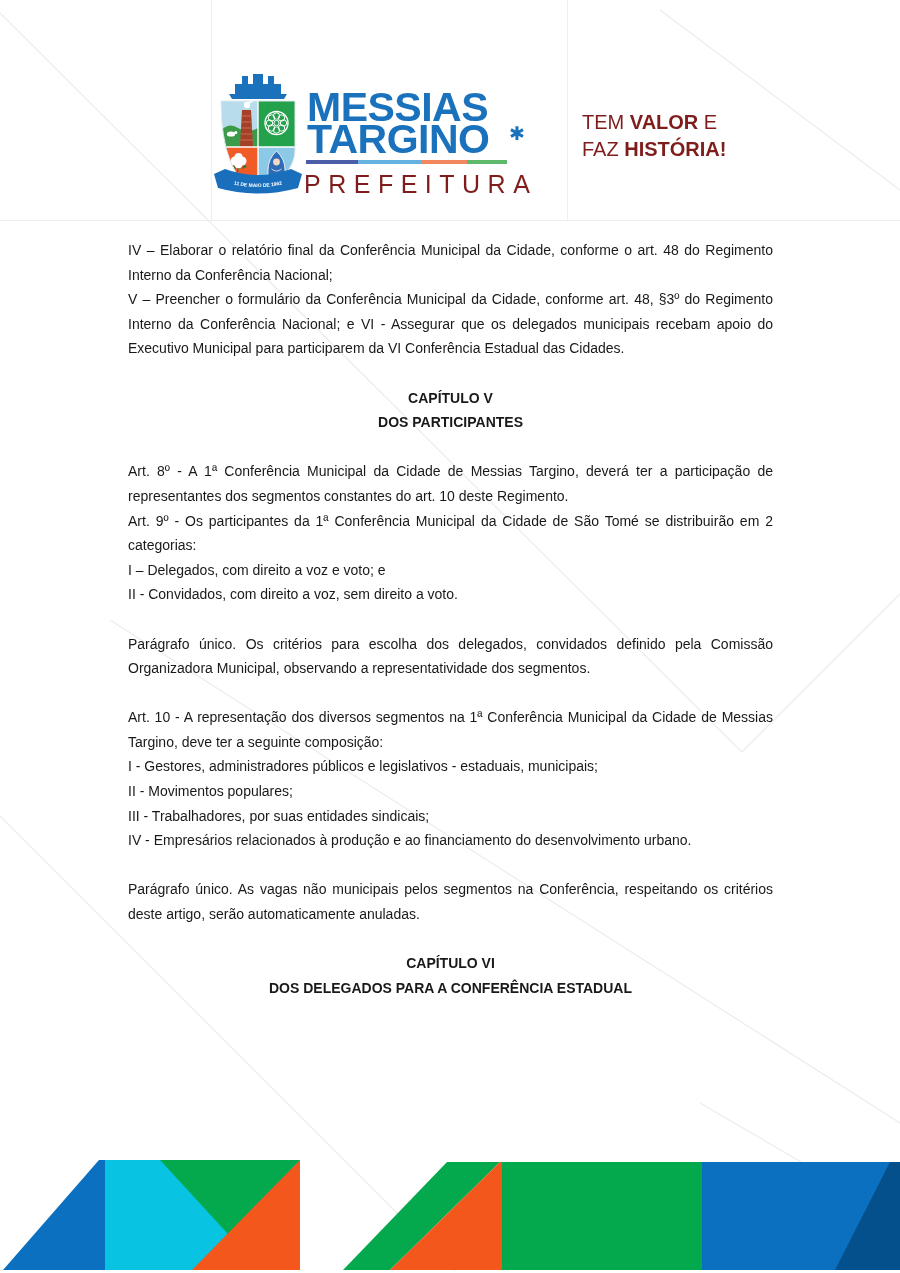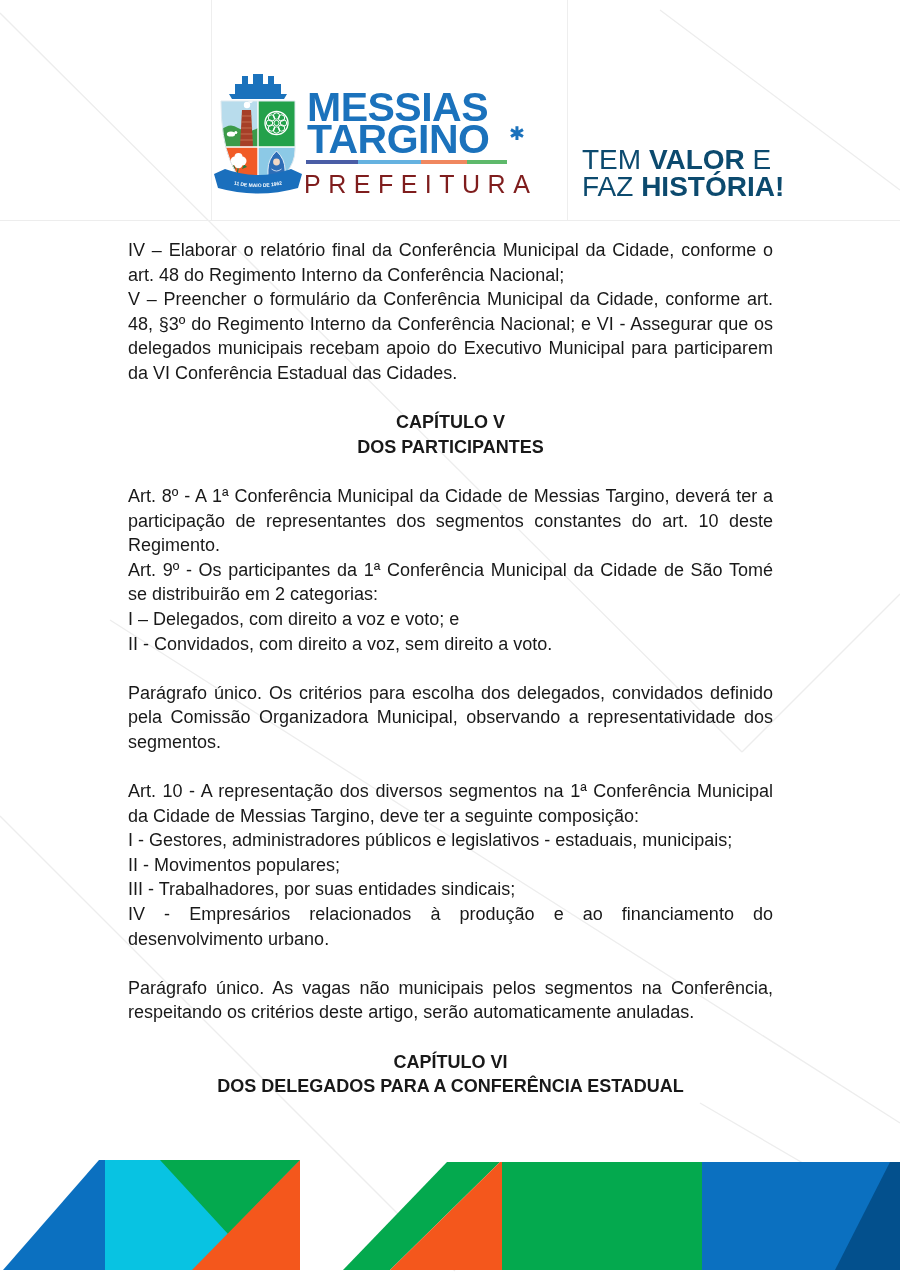--- a/index.html
+++ b/index.html
@@ -20,27 +20,27 @@
     font-size:41px; line-height:1; letter-spacing:-0.5px; z-index:3; white-space:nowrap; }
   .logo-name.l1 { top:87px; }
   .logo-name.l2 { top:119px; }
   .logo-underline { position:absolute; left:306px; top:160px; width:201px; height:3.5px;
     display:flex; z-index:3; }
   .logo-underline span { height:100%; }
   .seg1 { width:26%; } .seg2 { width:31%; } .seg3 { width:23%; } .seg4 { width:20%; }
   .org-label { position:absolute; left:304px; top:170px; font-size:25px; color:#7f1d1d;
     letter-spacing:7.5px; z-index:3; white-space:nowrap; }
   .asterisk { position:absolute; left:509px; top:122px; color:#1b72bc; font-size:19px; z-index:3; }
-  .slogan { position:absolute; left:582px; top:109px; color:#0c4a6e; font-size:28px;
-    line-height:27px; z-index:3; white-space:nowrap;margin-top:37px; }
+  .slogan { position:absolute; left:582px; top:109px; color:#7f1d1d; font-size:20px;
+    line-height:27px; z-index:3; white-space:nowrap; }
   .slogan b { font-weight:bold; }
 
   
   .doc { position:absolute; left:128px; top:238px; width:645px; z-index:1;
-    font-size:18px; line-height:24.6px; color:#191919; }
+    font-size:14px; line-height:24.6px; color:#191919; }
   .doc p.para { margin:0; text-align:justify; }
   .doc .gap { height:24.6px; }
   .doc .chapter { font-weight:bold; text-align:center; }
 
   
   .footer-art { position:absolute; left:0; top:1160px; width:900px; height:111px; z-index:1; }
 </style>
 </head>
 <body>
 

